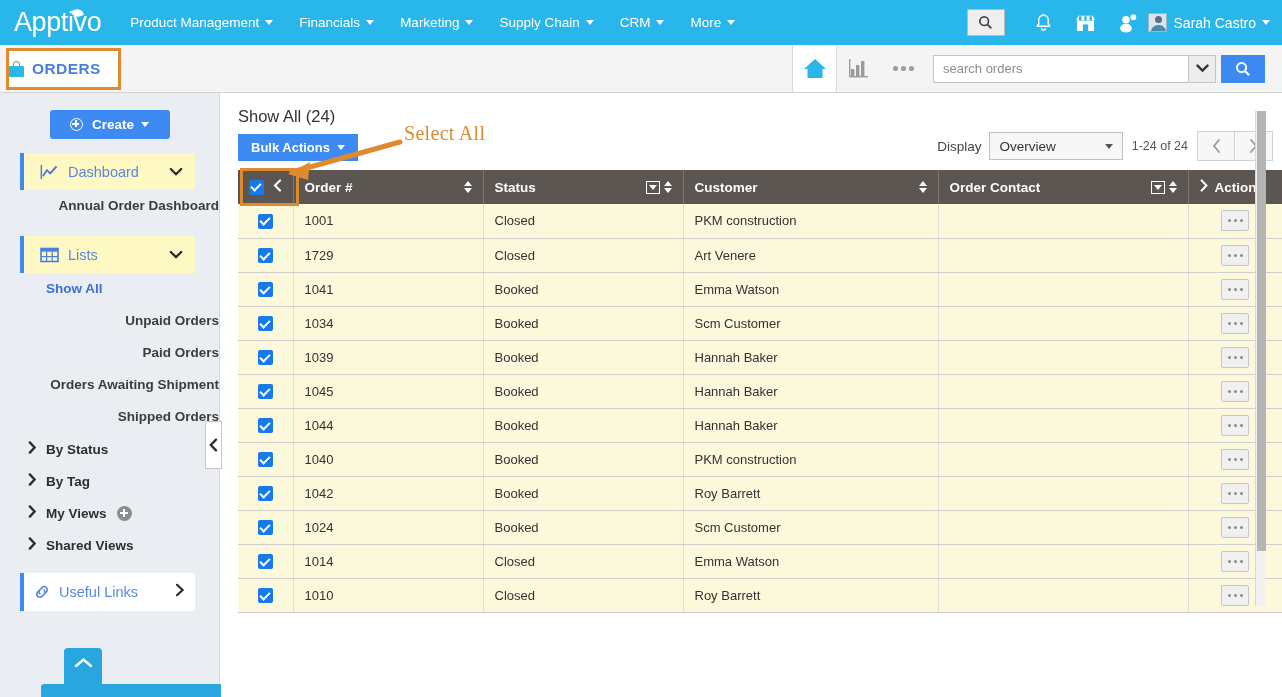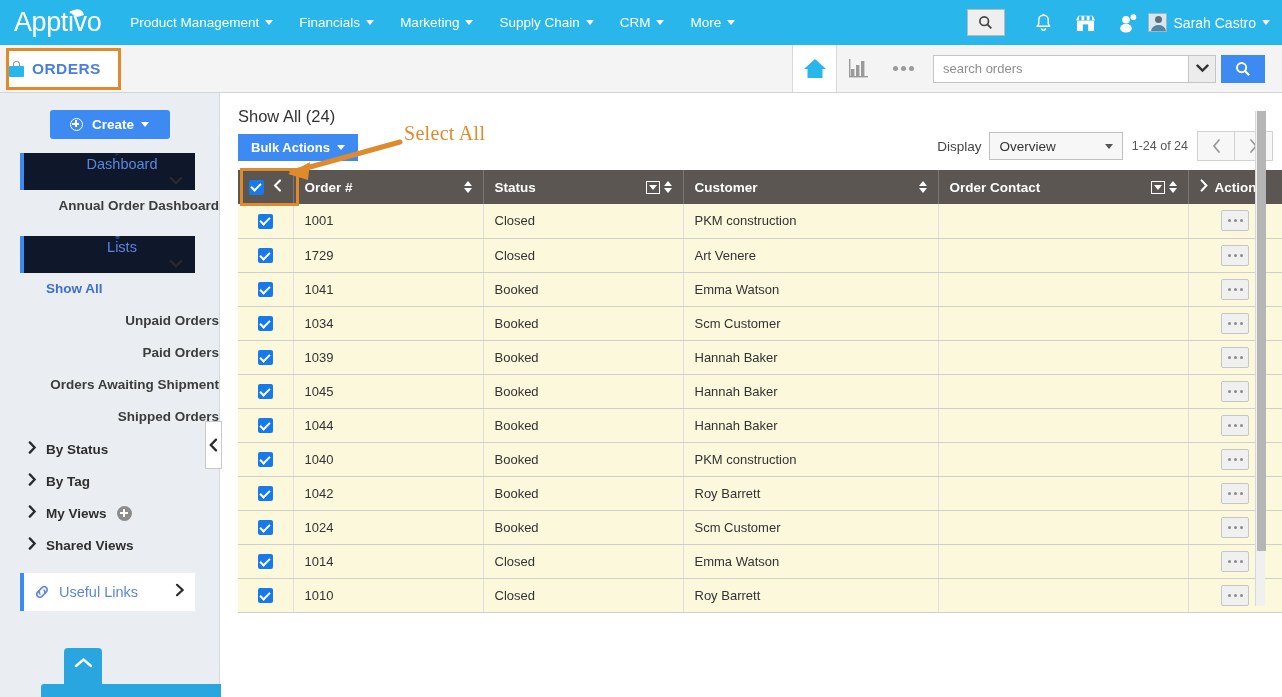--- a/index.html
+++ b/index.html
@@ -118,22 +118,22 @@
     width:13px; height:13px; border-radius:50%; border:1.6px solid #fff;
     position:relative; margin-right:9px; flex:none;
   }
   .plus-circ::before, .plus-circ::after {
     content:""; position:absolute; background:#fff;
   }
   .plus-circ::before { width:7px; height:1.6px; left:1px; top:4.2px; }
   .plus-circ::after  { height:7px; width:1.6px; top:1px; left:4.2px; }
 
   .sec-head {
-    position:relative; margin:14px 24px 0 20px; height:37px; background:#0f172a;
-    display:flex; align-items:center; padding-left:20px; cursor:pointer;flex-direction:column;
+    position:relative; margin:14px 24px 0 20px; height:37px; background:#fef9c3;
+    display:flex; align-items:center; padding-left:20px; cursor:pointer;
   }
   .sec-head::before {
     content:""; position:absolute; left:0; top:0; width:4px; height:37px; background:#3d8bf2;
   }
   .sec-head .lbl { color:#5b86e0; font-size:14.5px; margin-left:9px; }
   .sec-head .chev { margin-left:auto; margin-right:12px; }
 
   .sub-item {
     padding:7px 0 7px 46px; font-size:13.5px; color:#3c3c3c; cursor:pointer; line-height:18px;
   }

